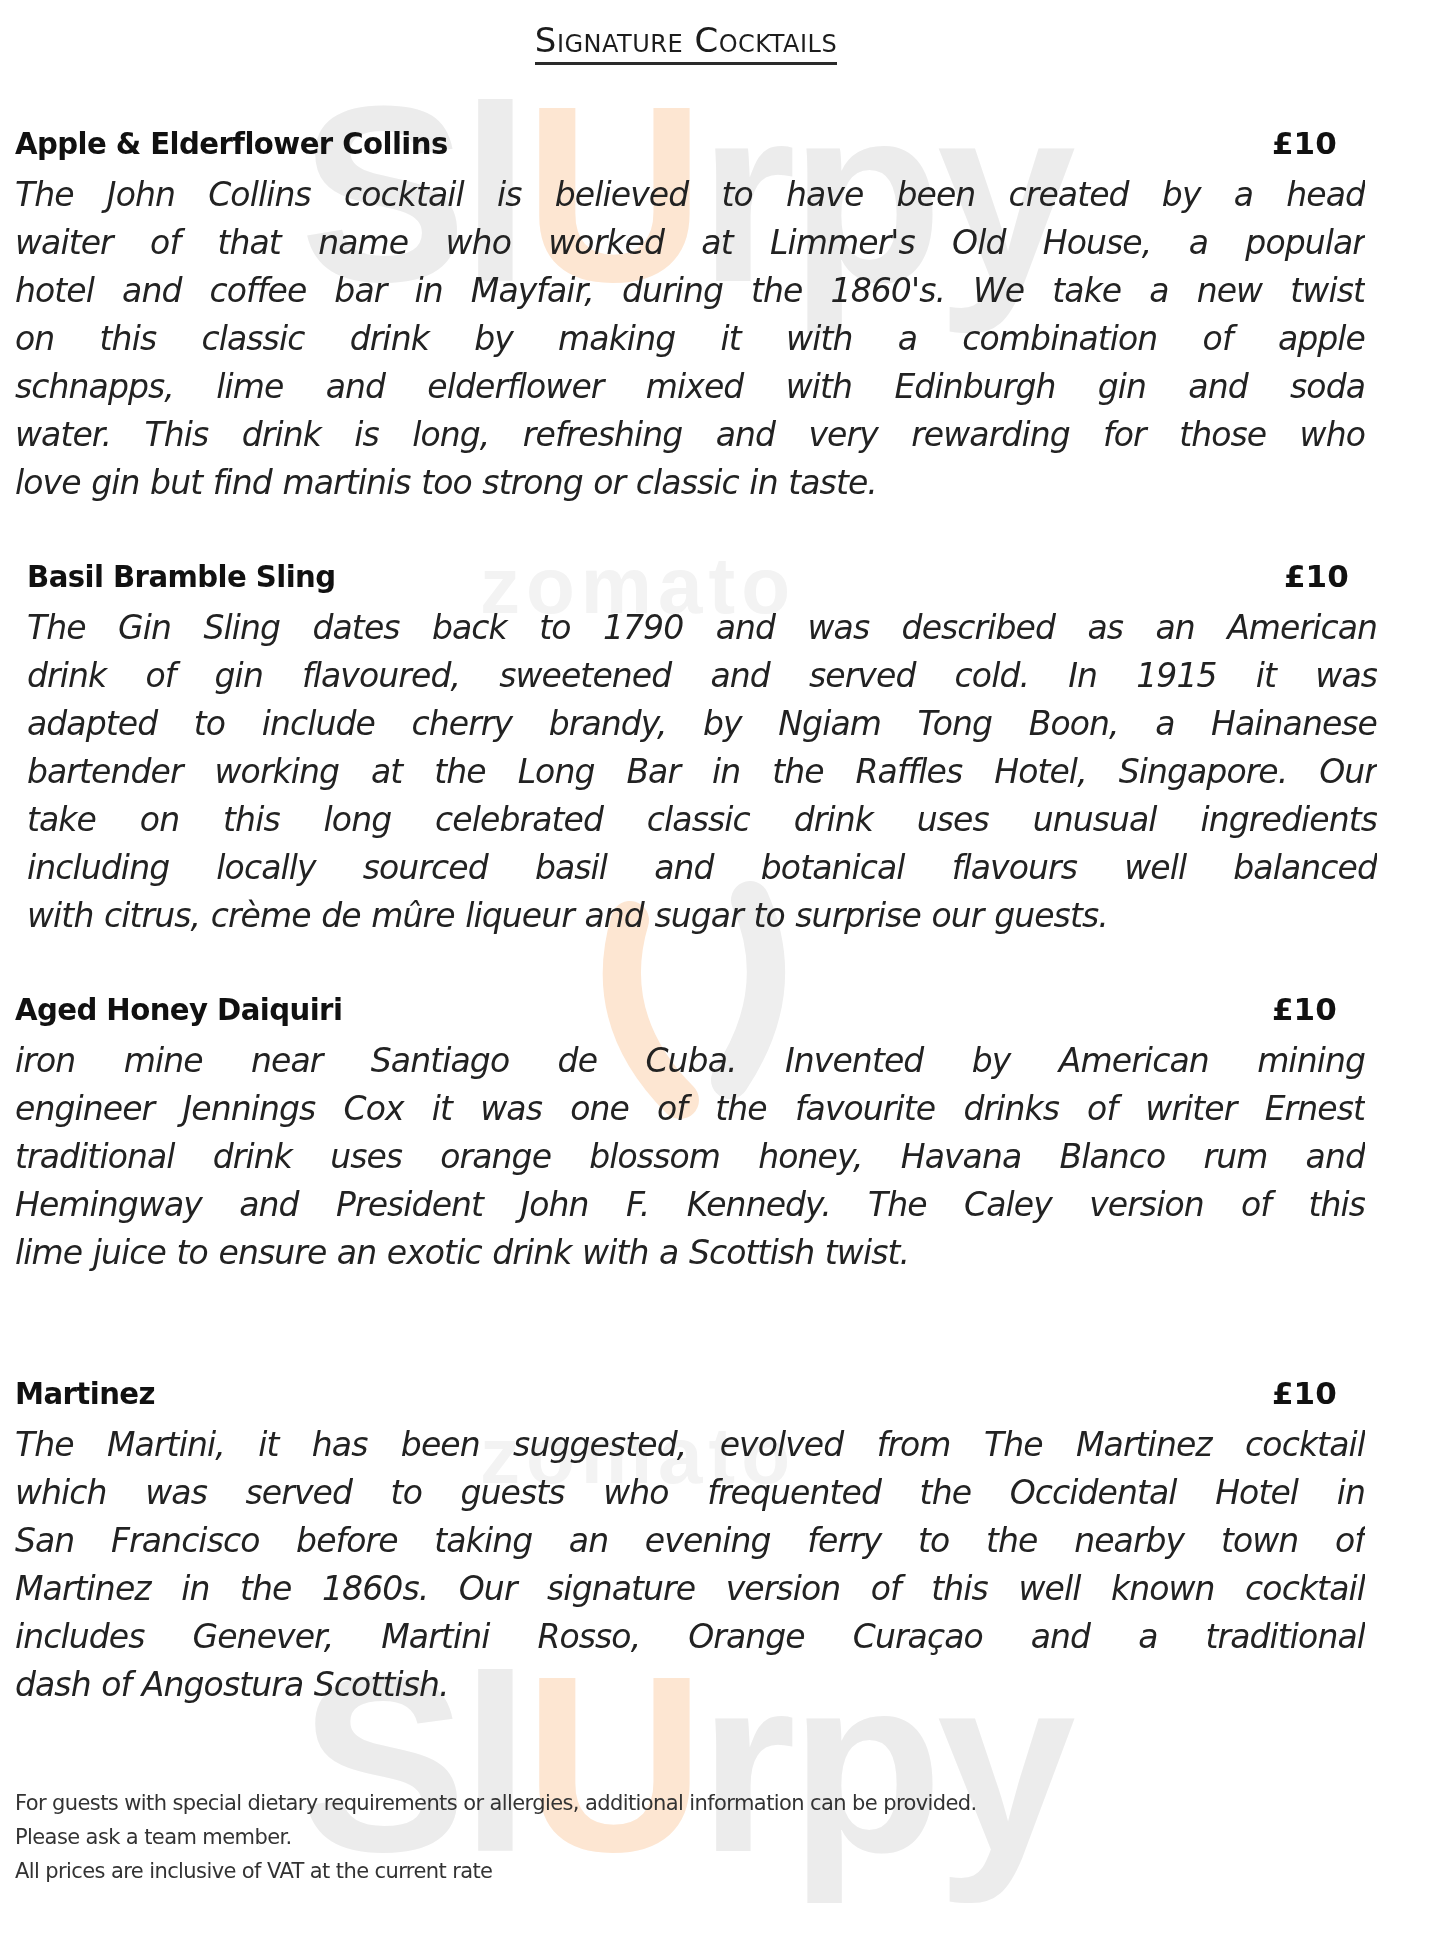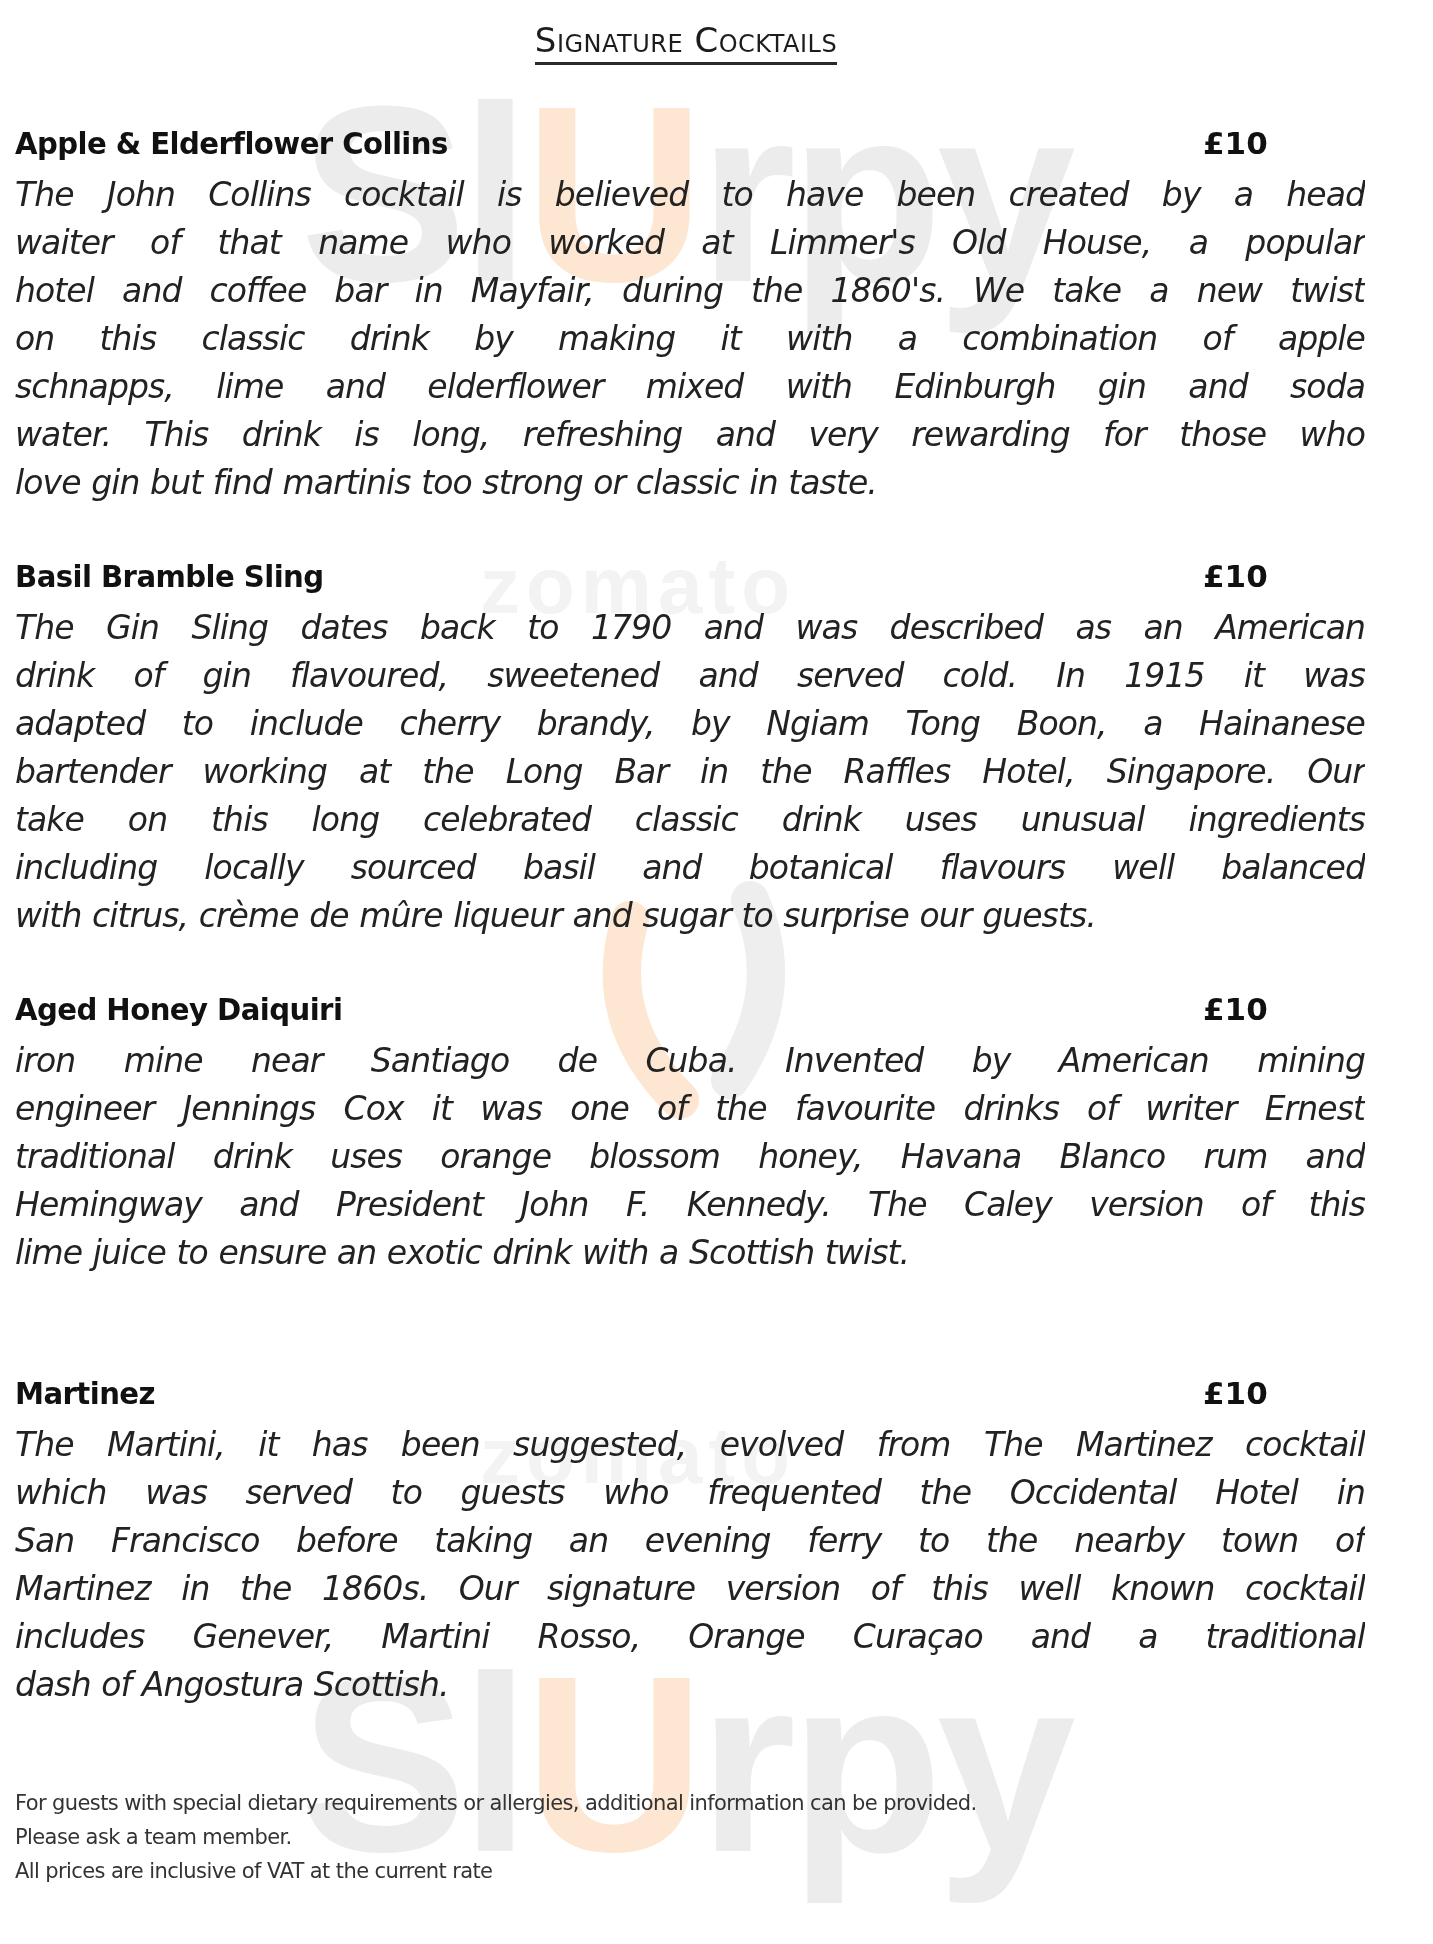--- a/index.html
+++ b/index.html
@@ -26,21 +26,21 @@
   }
   .title span { border-bottom: 3px solid #2a2a2a; padding-bottom: 2px; }
   .item { position: absolute; left: 15px; width: 1350px; }
   .item-head { position: relative; height: 46px; }
   .item-name {
     position: absolute; left: 0; top: 0;
     font-family: "DejaVu Sans", sans-serif; font-weight: 700; font-size: 31px;
     letter-spacing: -0.6px; color: #111; transform: scaleX(0.94); transform-origin: left;
   }
   .item-price {
-    position: absolute; left: 1188px; top: 0;
+    position: absolute; left: 1257px; top: 0;
     font-family: "DejaVu Sans", sans-serif; font-weight: 700; font-size: 31px; color: #111;
   }
   .item-desc { margin: 0; font-style: italic; }
   .line {
     display: block; height: 48px; line-height: 48px;
     font-family: "DejaVu Sans", sans-serif; font-size: 33px; color: #222;
     text-align: justify; text-align-last: justify; white-space: nowrap; overflow: hidden;
     letter-spacing: -0.9px; word-spacing: 1px;
   }
   .line.last { text-align-last: left; }
@@ -82,21 +82,21 @@
       <span class="line">The John Collins cocktail is believed to have been created by a head</span>
       <span class="line">waiter of that name who worked at Limmer's Old House, a popular</span>
       <span class="line">hotel and coffee bar in Mayfair, during the 1860's. We take a new twist</span>
       <span class="line">on this classic drink by making it with a combination of apple</span>
       <span class="line">schnapps, lime and elderflower mixed with Edinburgh gin and soda</span>
       <span class="line">water. This drink is long, refreshing and very rewarding for those who</span>
       <span class="line last">love gin but find martinis too strong or classic in taste.</span>
     </div>
   </div>
 
-  <div class="item" style="top:558px;">
+  <div class="item" style="top:558px;margin-left:12px;">
     <div class="item-head">
       <span class="item-name">Basil Bramble Sling</span>
       <span class="item-price">£10</span>
     </div>
     <div class="item-desc">
       <span class="line">The Gin Sling dates back to 1790 and was described as an American</span>
       <span class="line">drink of gin flavoured, sweetened and served cold. In 1915 it was</span>
       <span class="line">adapted to include cherry brandy, by Ngiam Tong Boon, a Hainanese</span>
       <span class="line">bartender working at the Long Bar in the Raffles Hotel, Singapore. Our</span>
       <span class="line">take on this long celebrated classic drink uses unusual ingredients</span>

